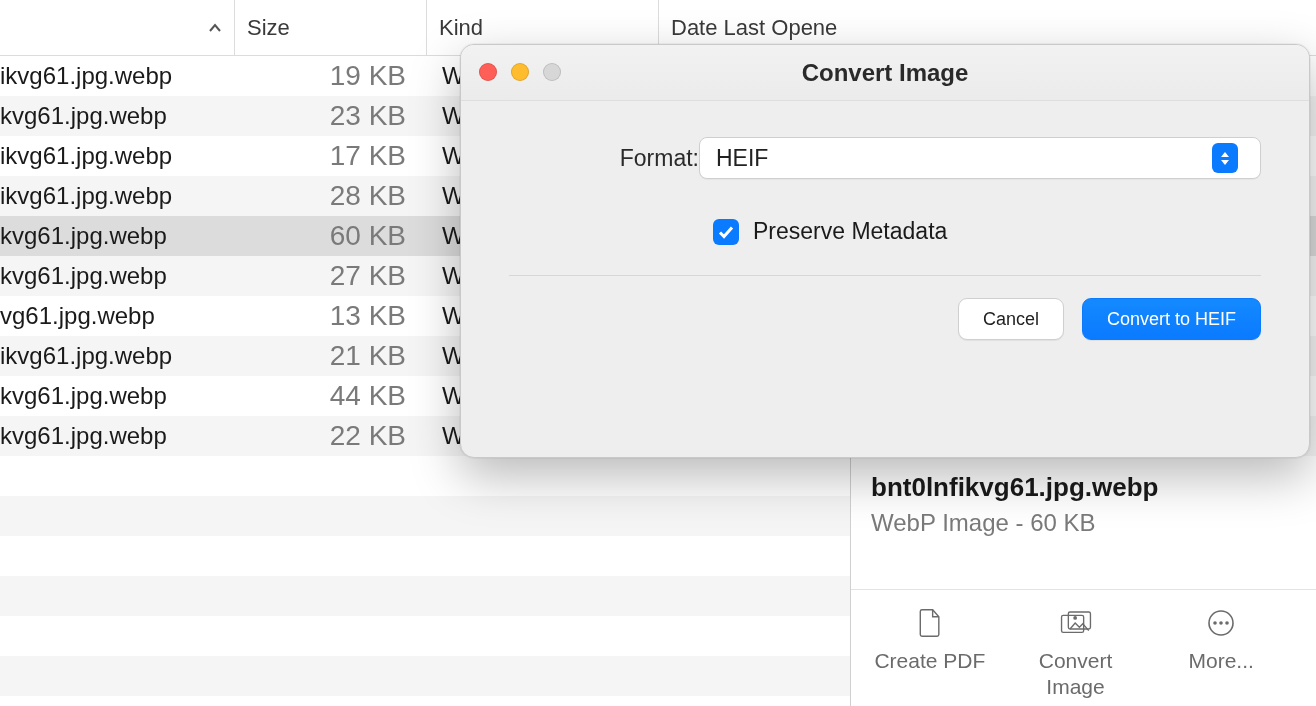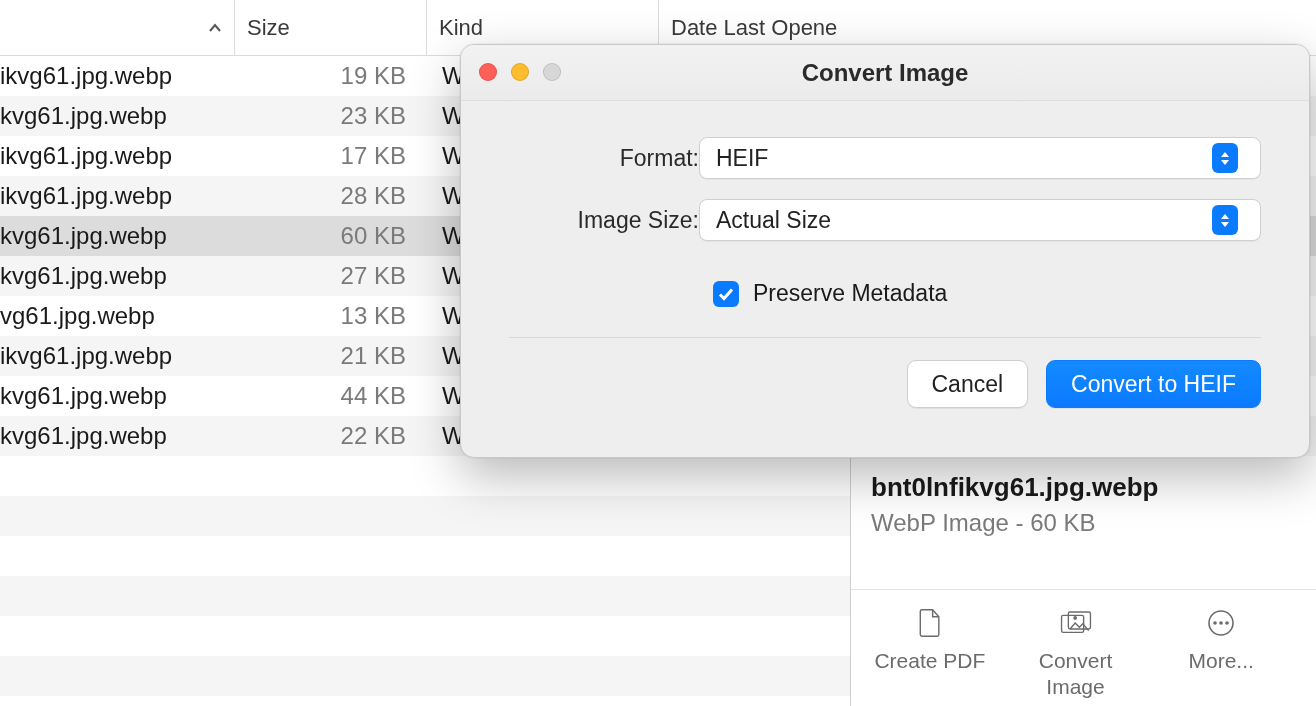--- a/index.html
+++ b/index.html
@@ -38,21 +38,21 @@
   .rows { }
   .row {
     display: flex;
     height: 40px;
     align-items: center;
     font-size: 24px;
   }
   .row.alt { background: #f5f5f5; }
   .row.sel { background: #dcdcdc; }
   .row .c-name { width: 234px; padding-left: 0; overflow: hidden; white-space: nowrap; }
-  .row .c-size { width: 192px; text-align: right; padding-right: 20px; color: #7a7a7a; font-size: 24px;}
+  .row .c-size { width: 192px; text-align: right; padding-right: 20px; color: #7a7a7a; font-size: 28px;}
   .row .c-kind { width: 232px; padding-left: 16px; overflow: hidden; white-space: nowrap; }
   .row .c-date { flex: 1; }
 
   
   .preview-pane {
     position: absolute;
     left: 850px;
     top: 458px;
     right: 0;
     bottom: 0;
@@ -183,24 +183,24 @@
     height: 1px; background: #d7d7d7;
     margin: 30px 48px 0 48px;
   }
   .dlg-buttons {
     display: flex;
     justify-content: flex-end;
     gap: 18px;
     padding: 22px 48px 0 48px;
   }
   .btn {
-    height: 48px;
+    height: 42px;
     padding: 0 24px;
     border-radius: 9px;
-    font-size: 23px;
+    font-size: 18px;
     display: flex; align-items: center; justify-content: center;
     border: 1px solid #cfcfcf;
     background: #fff;
     color: #222;
     box-shadow: 0 1px 1px rgba(0,0,0,0.06);
   }
   .btn.primary {
     background: linear-gradient(#148aff, #0a7aff);
     border-color: #0a7aff;
     color: #fff;
@@ -343,34 +343,20 @@
         <span class="stepper">
           <svg viewBox="0 0 10 7">
               <path d="M1 6 L5 1 L9 6 Z"></path>
             </svg>
           <svg viewBox="0 0 10 7">
               <path d="M1 1 L5 6 L9 1 Z"></path>
             </svg>
         </span>
       </div>
     </div>
-    <div class="form-row">
-      <div class="form-label">Image Size:</div>
-      <div class="select">
-        <span>Actual Size</span>
-        <span class="stepper">
-          <svg viewBox="0 0 10 7">
-              <path d="M1 6 L5 1 L9 6 Z"></path>
-            </svg>
-          <svg viewBox="0 0 10 7">
-              <path d="M1 1 L5 6 L9 1 Z"></path>
-            </svg>
-        </span>
-      </div>
-    </div>
     <div class="checkbox-row">
       <div class="checkbox">
         <svg viewBox="0 0 16 16">
             <path d="M2 8.5 L6 12.5 L14 3.5"></path>
           </svg>
       </div>
       <span>Preserve Metadata</span>
     </div>
   </div>
 

